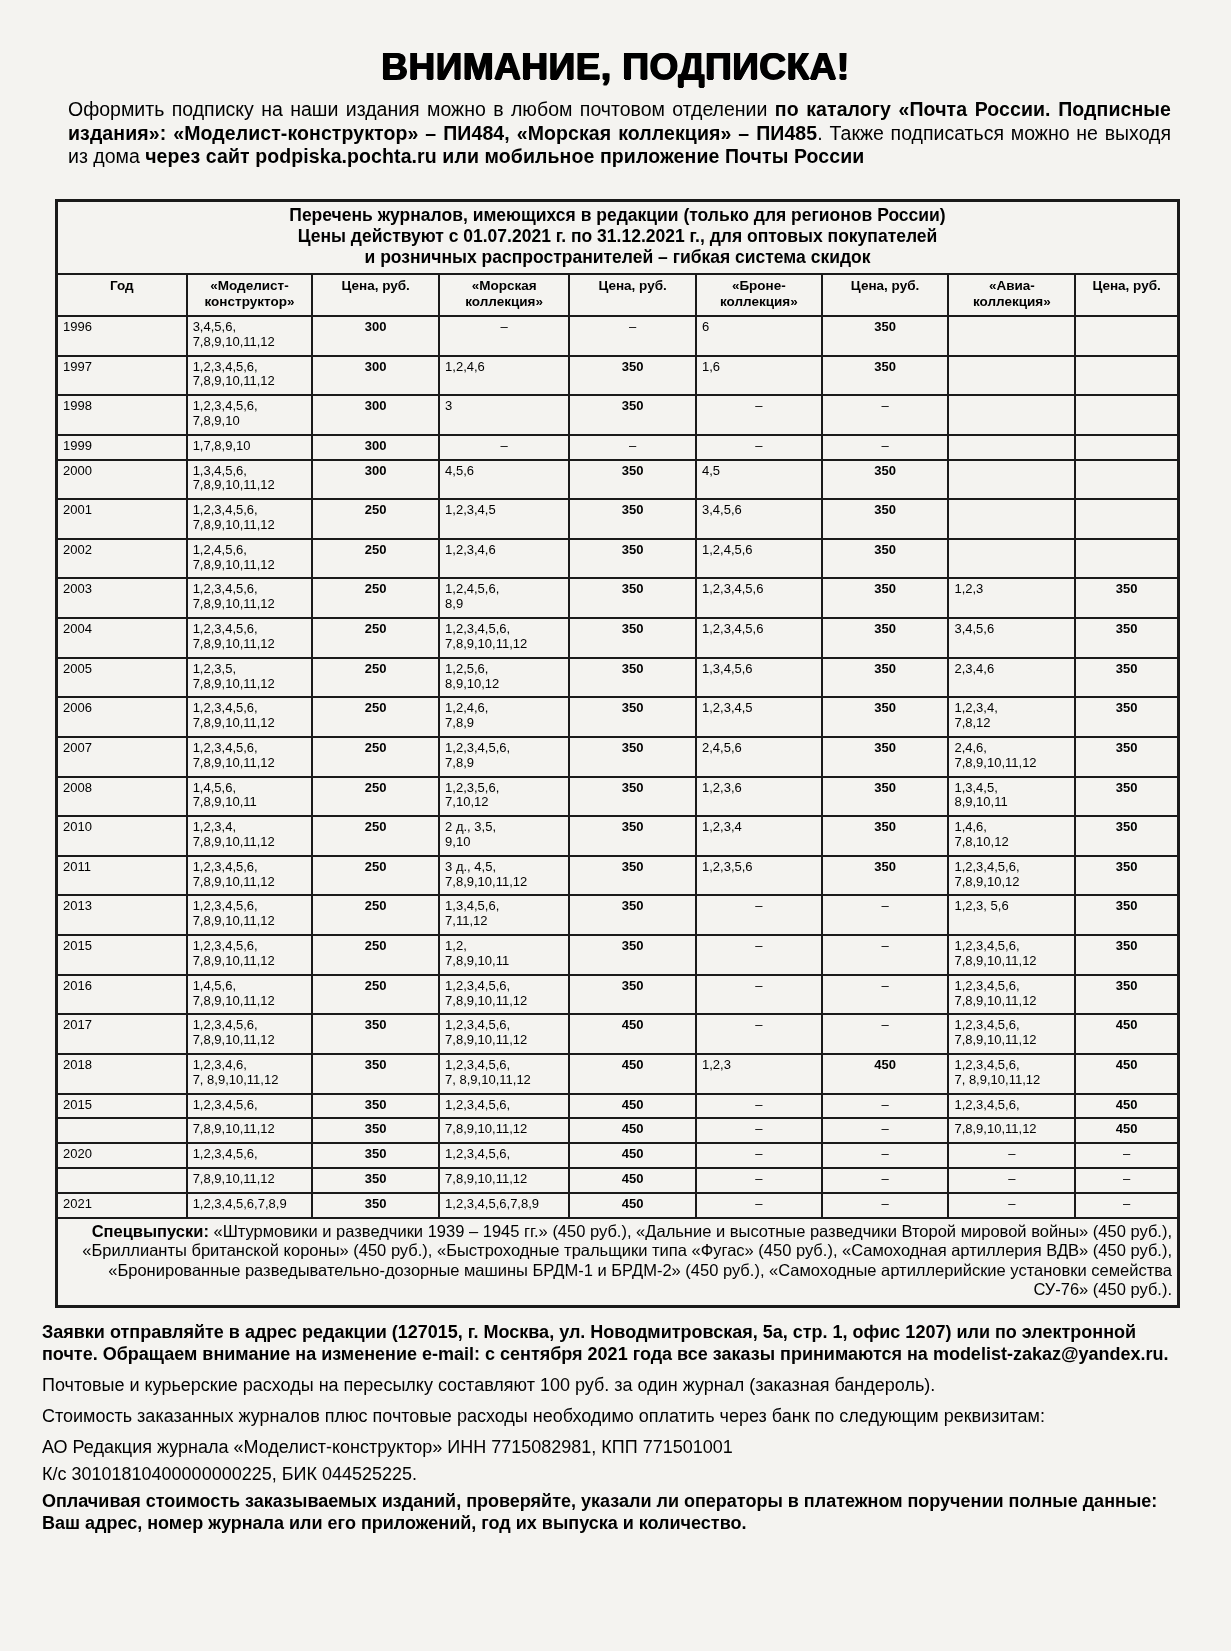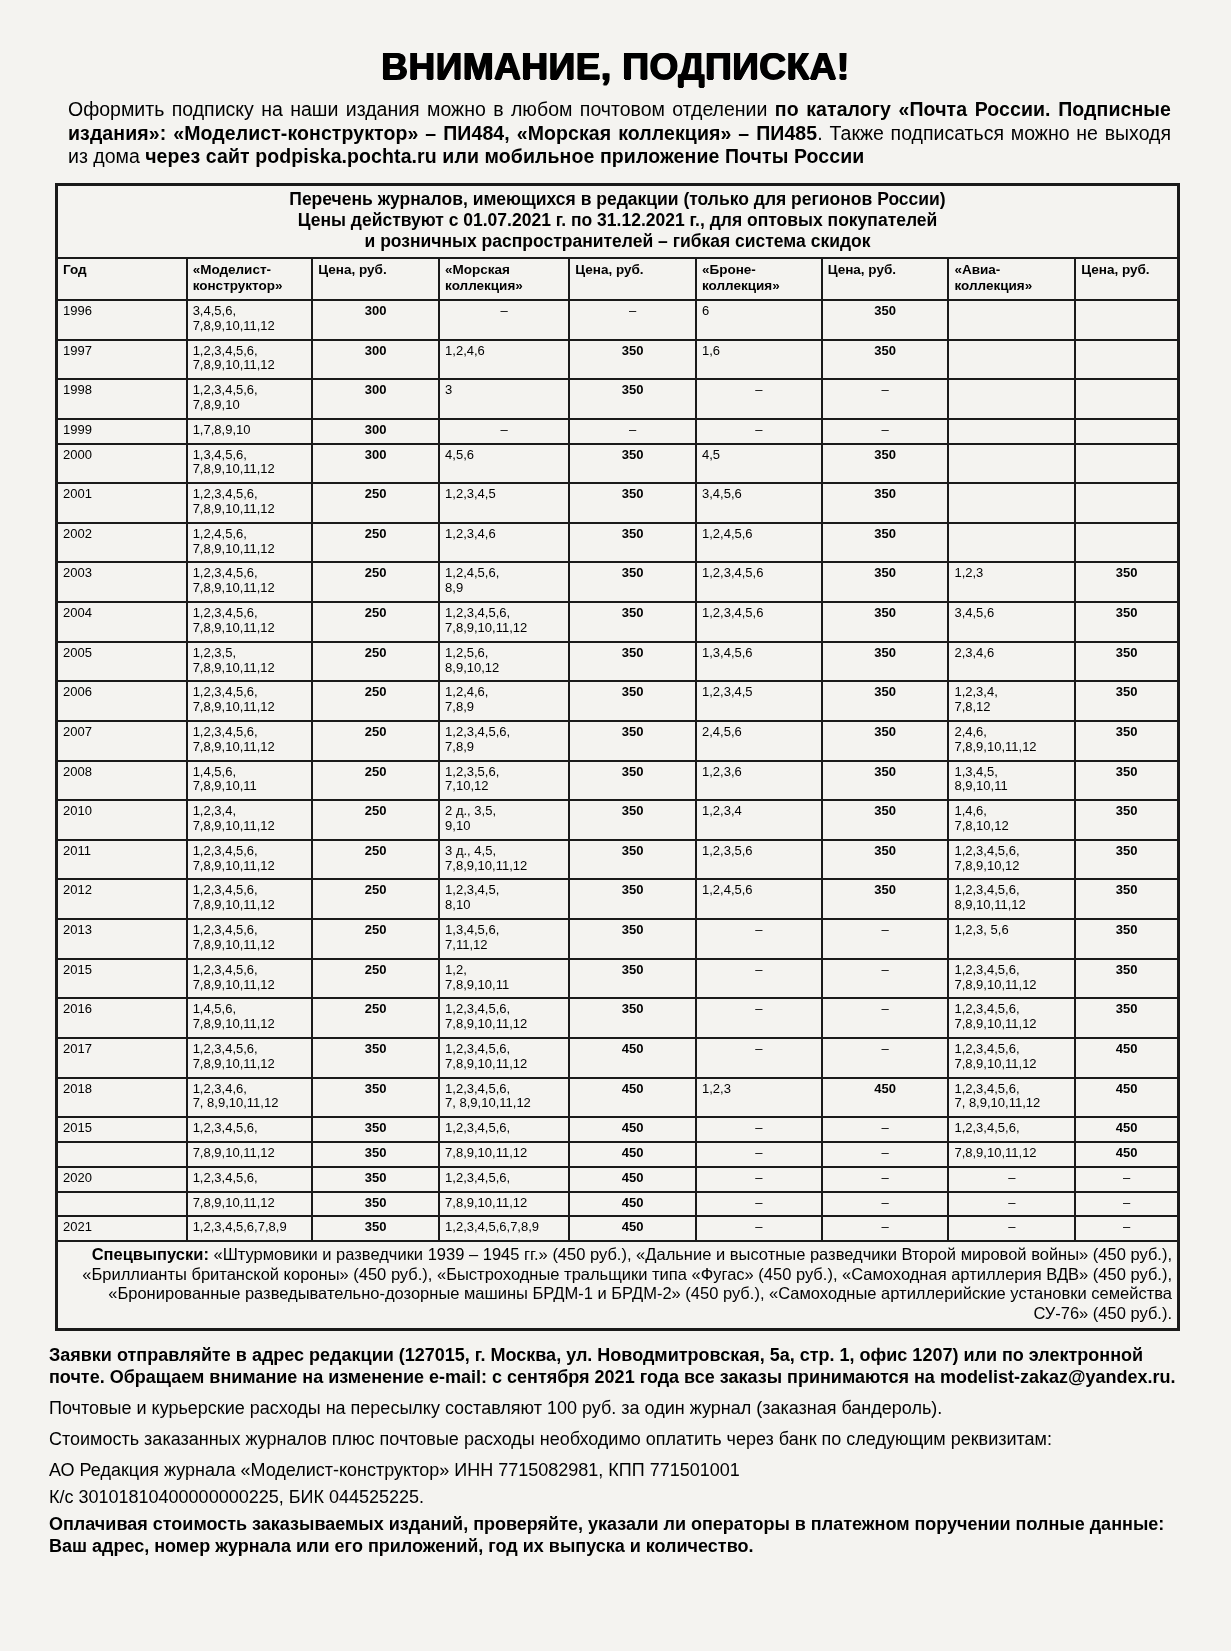--- a/index.html
+++ b/index.html
@@ -22,21 +22,21 @@
     letter-spacing:0.5px;
     text-shadow:0.8px 0 currentColor,-0.8px 0 currentColor,0 0.5px currentColor;
   }
   .intro{
     margin:0 60px 0 68px;
     font-size:19.5px;
     line-height:23.5px;
     text-align:justify;
   }
   .intro b{letter-spacing:0.1px;}
-  .table-wrap{margin:14px 51px 0 55px;}
+  .table-wrap{margin:30px 51px 0 55px;}
   table.sub{
     width:100%;
     border-collapse:collapse;
     table-layout:fixed;
     font-size:13px;
     line-height:1.14;
     border:3px solid #1a1a1a;
   }
   table.sub td{
     border:2px solid #1a1a1a;
@@ -46,38 +46,38 @@
   }
   td.tbl-title{
     text-align:center;
     font-weight:bold;
     font-size:17.5px;
     line-height:21px;
     padding:6px 4px 7px;
   }
   td.col-h{
     font-weight:bold;
-    text-align:left;
+    text-align:center;
     font-size:13.5px;
     line-height:1.2;
     padding:4px 2px 5px;
   }
   td.year{font-weight:normal;}
   td.issues{white-space:pre-line;text-align:left;}
   td.price{text-align:center;font-weight:bold;}
   td.dash{text-align:center;font-weight:normal;}
   td.spec-cell{
     font-size:16.5px;
     line-height:19.5px;
     padding:7px 10px 12px;
     text-align:right;
   }
   .bottom{margin:13px 38px 0 42px;}
   .bottom p{
-    margin:0 7px 5px;
+    margin:0 0 5px;
     font-size:18px;
     line-height:22px;
   }
   .bottom p.bold{font-weight:bold;}
   .bottom p.gap{margin-top:9px;}
 </style>
 </head>
 <body>
 
 <div class="page">
@@ -304,34 +304,20 @@
             <td class="issues">3 д., 4,5,
 7,8,9,10,11,12</td>
             <td class="price">350</td>
             <td class="issues">1,2,3,5,6</td>
             <td class="price">350</td>
             <td class="issues">1,2,3,4,5,6,
 7,8,9,10,12</td>
             <td class="price">350</td>
           </tr>
           <tr>
-            <td class="year">2012</td>
-            <td class="issues">1,2,3,4,5,6,
-7,8,9,10,11,12</td>
-            <td class="price">250</td>
-            <td class="issues">1,2,3,4,5,
-8,10</td>
-            <td class="price">350</td>
-            <td class="issues">1,2,4,5,6</td>
-            <td class="price">350</td>
-            <td class="issues">1,2,3,4,5,6,
-8,9,10,11,12</td>
-            <td class="price">350</td>
-          </tr>
-          <tr>
             <td class="year">2013</td>
             <td class="issues">1,2,3,4,5,6,
 7,8,9,10,11,12</td>
             <td class="price">250</td>
             <td class="issues">1,3,4,5,6,
 7,11,12</td>
             <td class="price">350</td>
             <td class="issues dash">–</td>
             <td class="price dash">–</td>
             <td class="issues">1,2,3, 5,6</td>

